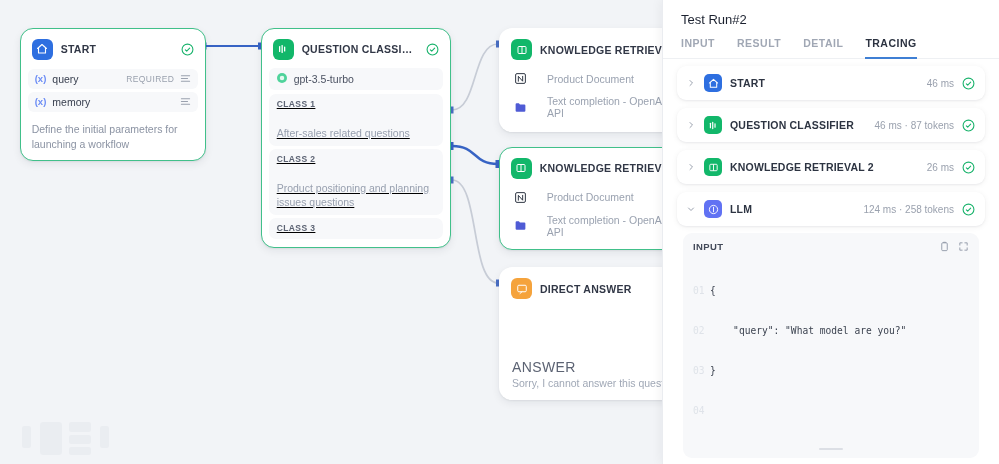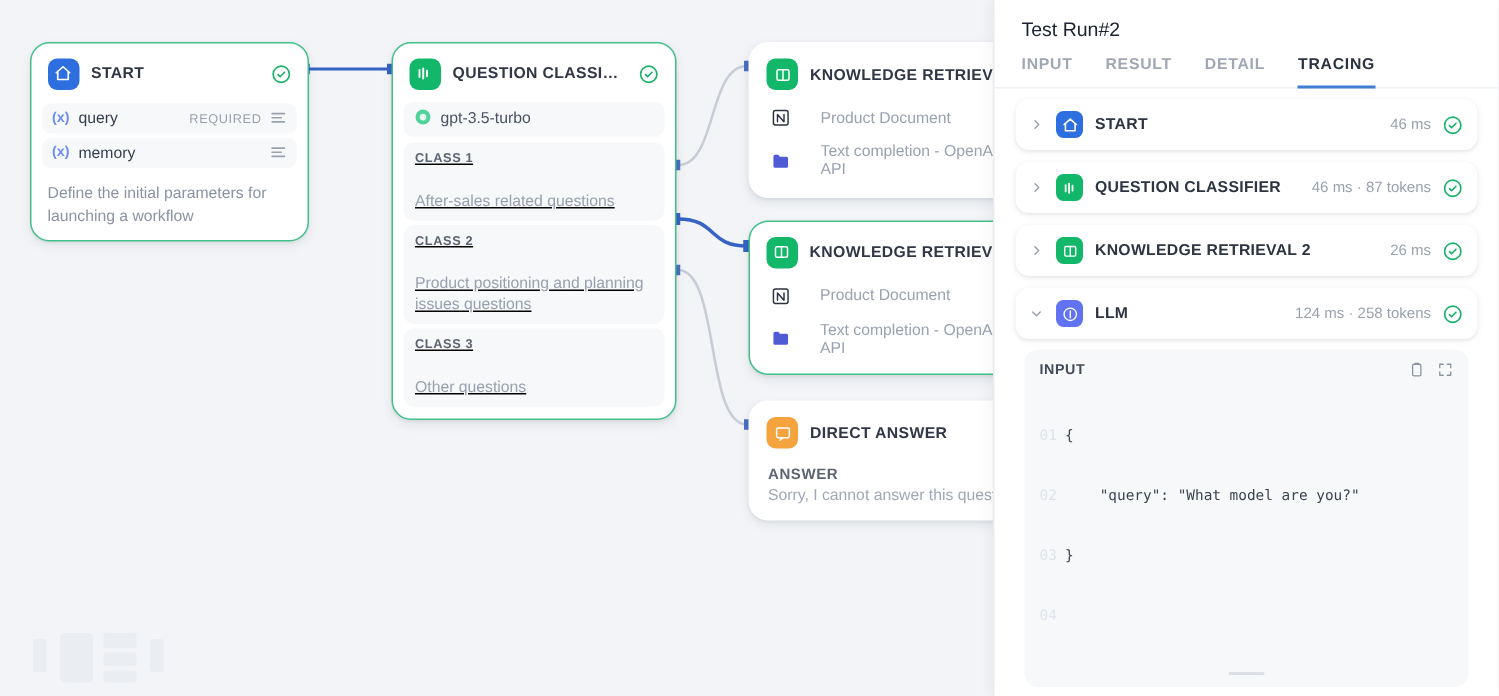--- a/index.html
+++ b/index.html
@@ -77,21 +77,21 @@
   .class-text { font-size: 10.5px; color: #98a0af; line-height: 14px; margin-top: 17px; }
 
   .tool-row {
     display: flex; align-items: center; gap: 20px;
     padding: 4px 7px; margin: 2px 2px;
     font-size: 10.5px; color: #9aa2b0;
   }
   .tool-ico { width: 13px; height: 13px; flex: 0 0 auto; display:flex; }
 
   .ans-box { padding: 6px 7px 4px 7px; }
-  .ans-label { font-size: 10px; font-weight: bold; color: #5c6373; letter-spacing: .4px; }
+  .ans-label { font-size: 14px; font-weight: normal; color: #5c6373; letter-spacing: .4px; margin-top: 48px; }
   .ans-text { font-size: 10.5px; color: #a0a8b6; margin-top: 2px; white-space: nowrap; }
 
   
   #minimap {
     position: absolute; left: 22px; top: 420px;
     width: 104px; height: 40px;
     opacity: .5;
   }
 
   
@@ -249,21 +249,20 @@
       <div class="class-box">
         <div class="class-label">CLASS 1</div>
         <div class="class-text">After-sales related questions</div>
       </div>
       <div class="class-box">
         <div class="class-label">CLASS 2</div>
         <div class="class-text">Product positioning and planning issues questions</div>
       </div>
       <div class="class-box">
         <div class="class-label">CLASS 3</div>
-        <div class="class-text">Other questions</div>
       </div>
     </div>
 
     <div class="node" style="left:499px; top:28px; width:186px;">
       <div class="node-head">
         <div class="node-ico" style="background:#12b76a;">
           <svg width="12" height="12" viewBox="0 0 24 24" fill="none" stroke="#ffffff" stroke-width="2" stroke-linejoin="round">
             <rect x="4" y="5" width="16" height="14" rx="2"></rect>
               <path d="M12 5v14"></path>
           </svg>

